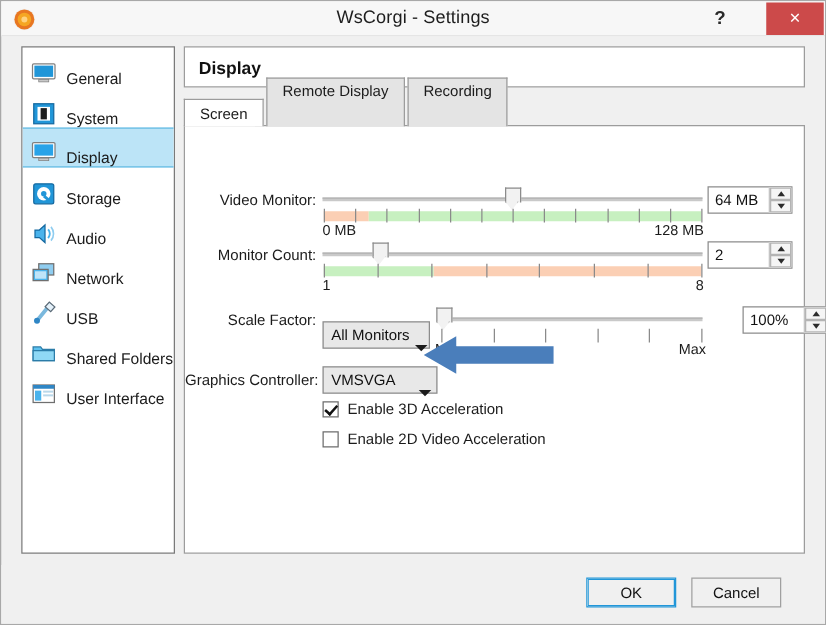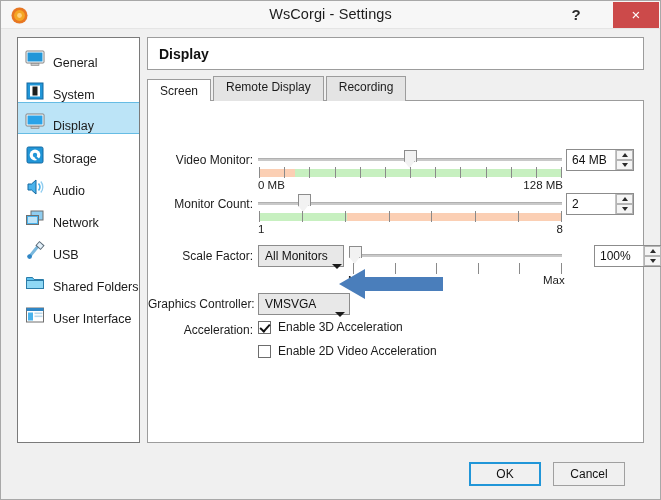--- a/index.html
+++ b/index.html
@@ -151,21 +151,21 @@
   #tabstrip {
     position: absolute;
     left: 0;
     top: 42px;
     height: 22px;
     display: flex;
     align-items: flex-end;
     z-index: 3;
   }
   .tab {
-    height: 25px;
+    height: 39px;
     line-height: 21px;
     padding: 0 12px;
     font-size: 12px;
     color: #1b1b1b;
     background: #e4e4e4;
     border: 1px solid #9c9c9c;
     border-bottom: none;
     margin-right: 2px;
     box-sizing: border-box;
     cursor: default;
@@ -636,21 +636,21 @@
         <div class="spin" style="left:418px; top:92px; width:68px;">
           <span class="val">2</span>
           <span class="btns">
             <div class="up"></div>
             <div class="down"></div>
           </span>
         </div>
 
         <div class="rowlabel" style="left:10px; top:148px; width:95px;">Scale Factor:</div>
 
-        <div class="combo" style="left:110px; top:144px; width:86px;">
+        <div class="combo" style="left:110px; top:156px; width:86px;">
           <span class="ctext">All Monitors</span>
           <span class="carrow"></span>
         </div>
 
         <div class="slider" style="left:204px; top:144px; width:210px;">
           <div class="groove"></div>
           <div class="thumb" style="left:3px;"></div>
         </div>
 
         <div class="scale" style="left:205px; top:164px; width:208px; height:0;">
@@ -672,21 +672,20 @@
           </span>
         </div>
 
         <div class="rowlabel" style="left:0px; top:196px; width:105px;">Graphics Controller:</div>
 
         <div class="combo" style="left:110px; top:192px; width:92px;">
           <span class="ctext">VMSVGA</span>
           <span class="carrow"></span>
         </div>
 
-        <div class="rowlabel" style="left:0px; top:222px; width:105px;">Acceleration:</div>
 
         <div class="cbrow" style="left:110px; top:219px;">
           <span class="cbox checked"></span>
           <span class="cblabel">Enable 3D Acceleration</span>
         </div>
 
         <div class="cbrow" style="left:110px; top:243px;">
           <span class="cbox"></span>
           <span class="cblabel">Enable 2D Video Acceleration</span>
         </div>

